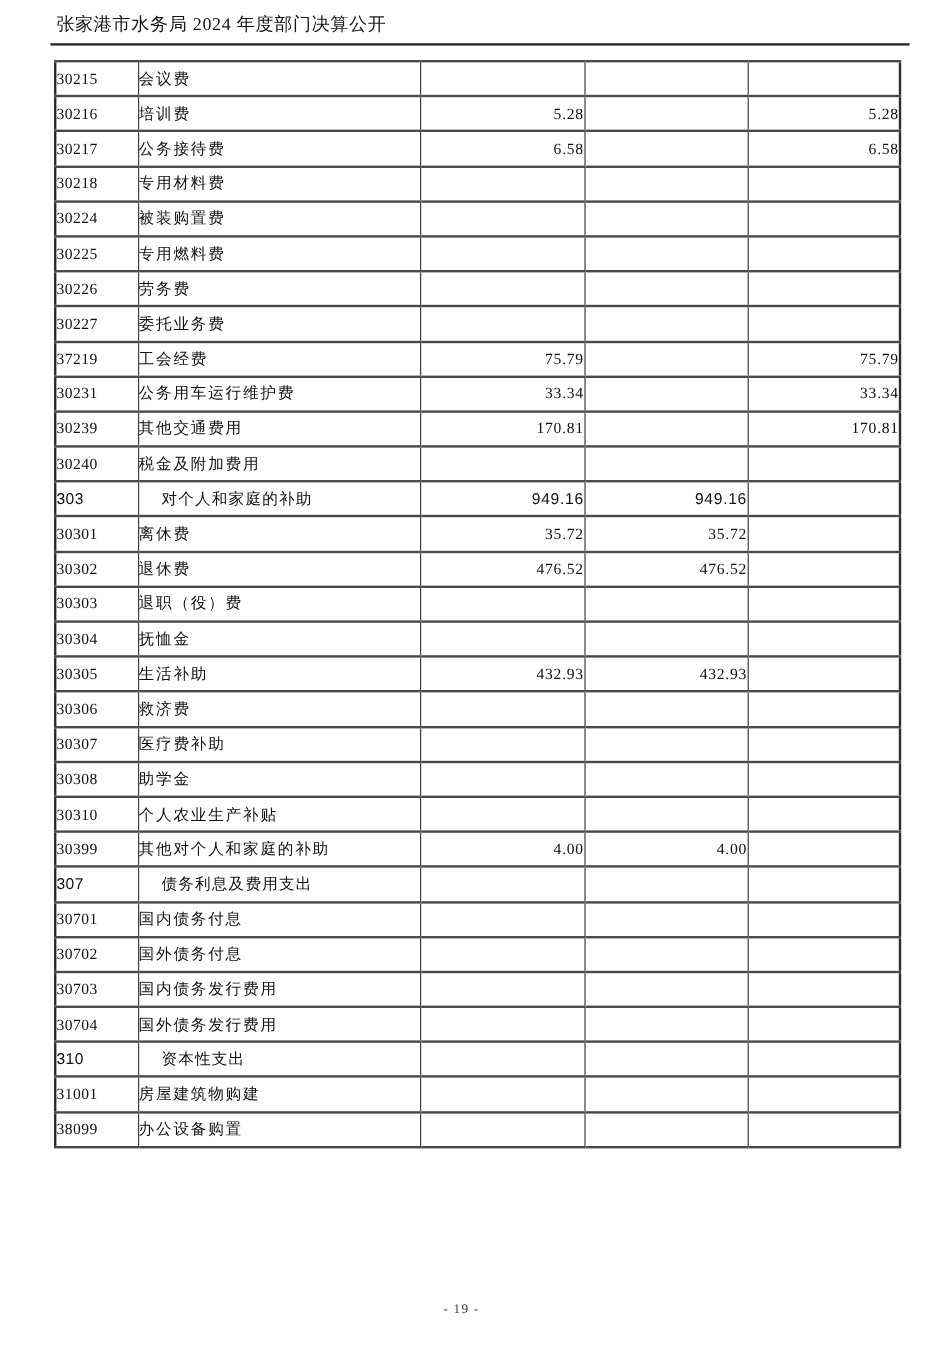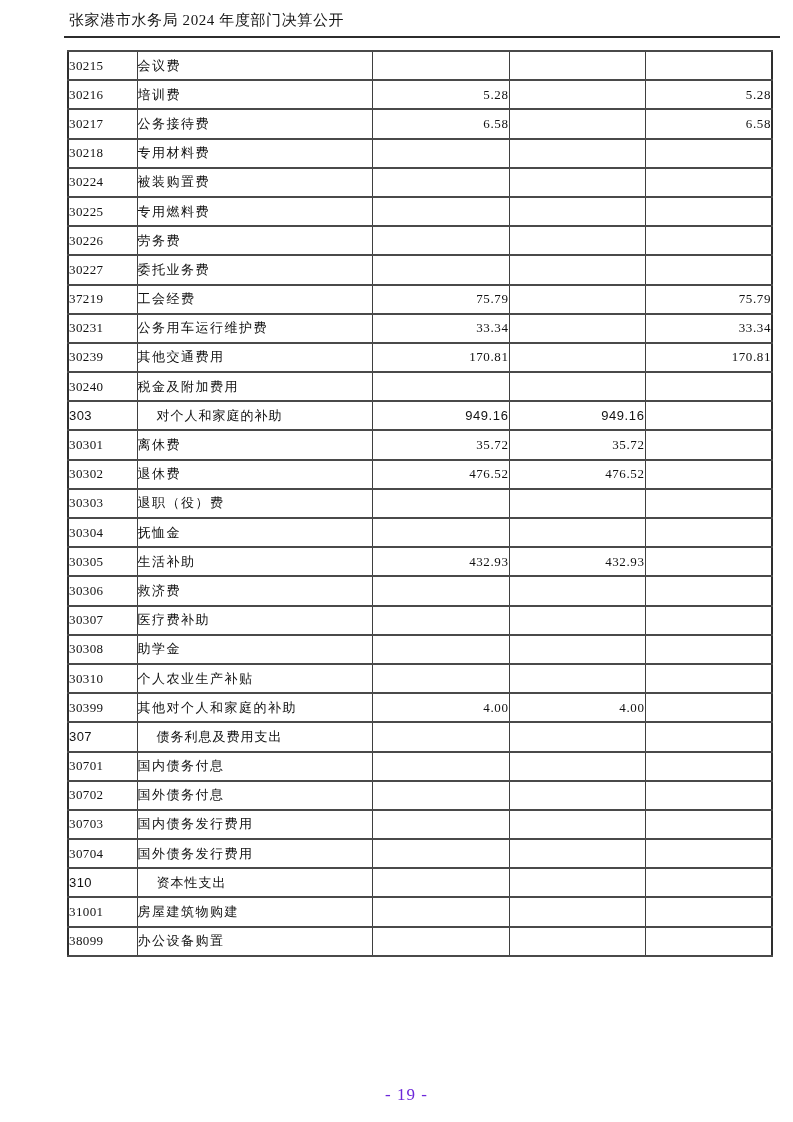--- a/index.html
+++ b/index.html
@@ -8,21 +8,20 @@
     background: #ffffff;
   }
   .page {
     position: relative;
     width: 769px;
     height: 1122px;
     background: #ffffff;
     overflow: hidden;
     font-family: "Liberation Serif", serif;
     color: #111111;
-    margin-left: 22px;
   }
   .header-title {
     position: absolute;
     left: 47px;
     top: 11px;
     font-size: 15px;
     letter-spacing: 0.6px;
     white-space: nowrap;
     color: #141414;
   }
@@ -77,23 +76,23 @@
   tr.category td.c-name {
     padding-left: 19px;
     letter-spacing: 1px;
   }
   .page-footer {
     position: absolute;
     left: 0;
     top: 1085px;
     width: 100%;
     text-align: center;
-    font-size: 17px;
+    font-size: 11px;
     letter-spacing: 1px;
-    color: #6d28d9;
+    color: #404040;
     font-family: Liberation Serif, serif;
   }
 </style>
 </head>
 <body>
 
 <div class="page">
 
   <div class="header-title">张家港市水务局 2024 年度部门决算公开</div>
 

